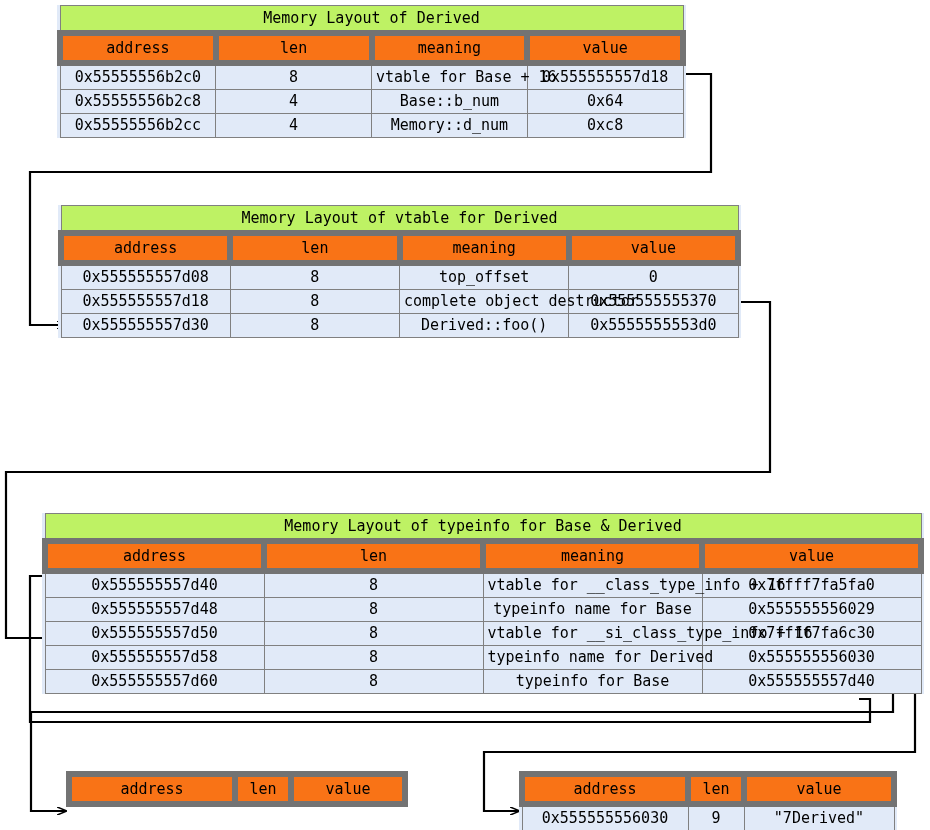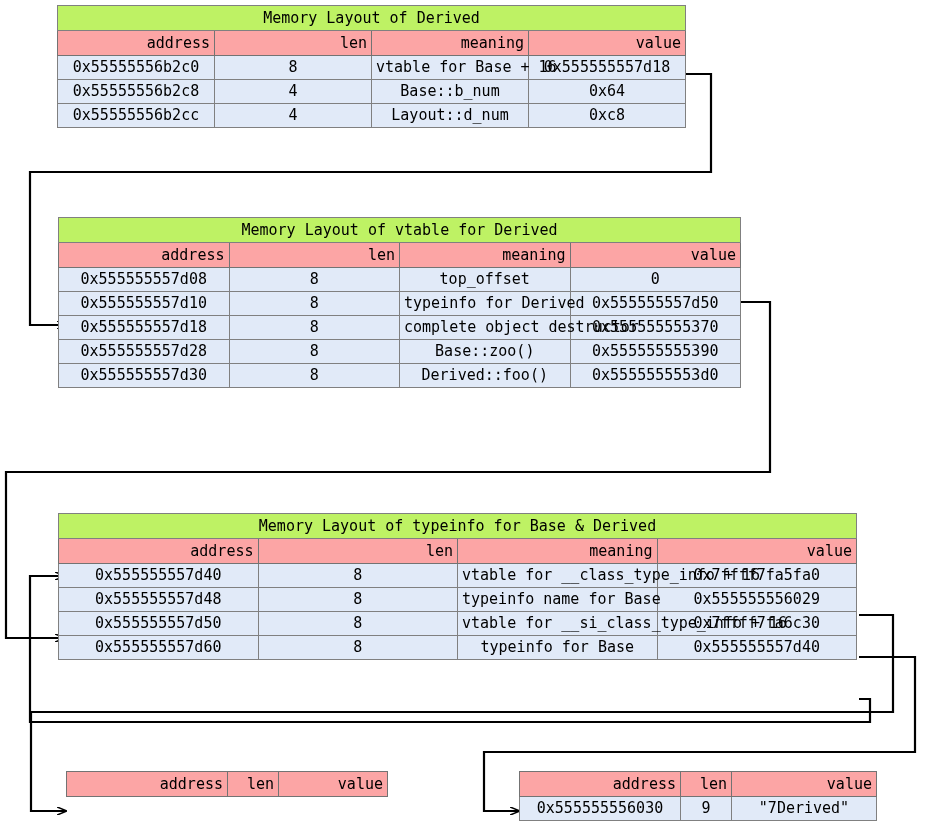--- a/index.html
+++ b/index.html
@@ -31,24 +31,23 @@
     font-weight:normal;
     white-space:nowrap;
     font-family:"DejaVu Sans Mono","Liberation Mono",monospace;
   }
   table.mem tr.title td{
     background:#bef264;
     border:1px solid #808080;
     height:24px;
   }
   table.mem tr.cols td{
-    background:#fca5a5;
-    border:1px solid #737373;
+    background:#f97316;
+    border:6px solid #737373;
     height:24px;
-    text-align:right;
   }
   table.mem tr.data td{
     background:#e1eaf8;
   }
   .c-addr{width:168px;}
   .c-len{width:44px;}
   .c-mean{}
   .c-val{}
   .s-addr{width:152px;}
   .s-len{width:42px;}
@@ -98,71 +97,59 @@
     </tr>
     <tr class="data">
       <td>0x55555556b2c8</td>
       <td>4</td>
       <td>Base::b_num</td>
       <td>0x64</td>
     </tr>
     <tr class="data">
       <td>0x55555556b2cc</td>
       <td>4</td>
-      <td>Layout::d_num</td>
+      <td>Memory::d_num</td>
       <td>0xc8</td>
     </tr>
   </tbody>
     </table>
 
-  <table class="mem" style="left:58px;top:205px;width:683px;margin-top:12px;">
+  <table class="mem" style="left:58px;top:205px;width:683px;">
     <tbody>
         <tr class="title">
       <td colspan="4">Memory Layout of vtable for Derived</td>
     </tr>
     <tr class="cols">
       <td class="c-addr">address</td>
       <td class="c-len">len</td>
       <td class="c-mean" style="width:294px">meaning</td>
       <td class="c-val">value</td>
     </tr>
     <tr class="data">
       <td>0x555555557d08</td>
       <td>8</td>
       <td>top_offset</td>
       <td>0</td>
     </tr>
     <tr class="data">
-      <td>0x555555557d10</td>
-      <td>8</td>
-      <td>typeinfo for Derived</td>
-      <td>0x555555557d50</td>
-    </tr>
-    <tr class="data">
       <td>0x555555557d18</td>
       <td>8</td>
       <td>complete object destructor</td>
       <td>0x555555555370</td>
     </tr>
     <tr class="data">
-      <td>0x555555557d28</td>
-      <td>8</td>
-      <td>Base::zoo()</td>
-      <td>0x555555555390</td>
-    </tr>
-    <tr class="data">
       <td>0x555555557d30</td>
       <td>8</td>
       <td>Derived::foo()</td>
       <td>0x5555555553d0</td>
     </tr>
   </tbody>
     </table>
 
-  <table class="mem" style="left:58px;top:513px;width:799px;padding-left:48px;">
+  <table class="mem" style="left:42px;top:513px;width:882px;padding-left:48px;">
     <tbody>
         <tr class="title">
       <td colspan="4">Memory Layout of typeinfo for Base &amp; Derived</td>
     </tr>
     <tr class="cols">
       <td class="c-addr">address</td>
       <td class="c-len">len</td>
       <td class="c-mean" style="width:410px">meaning</td>
       <td class="c-val">value</td>
     </tr>
@@ -178,20 +165,26 @@
       <td>typeinfo name for Base</td>
       <td>0x555555556029</td>
     </tr>
     <tr class="data">
       <td>0x555555557d50</td>
       <td>8</td>
       <td>vtable for __si_class_type_info + 16</td>
       <td>0x7ffff7fa6c30</td>
     </tr>
     <tr class="data">
+      <td>0x555555557d58</td>
+      <td>8</td>
+      <td>typeinfo name for Derived</td>
+      <td>0x555555556030</td>
+    </tr>
+    <tr class="data">
       <td>0x555555557d60</td>
       <td>8</td>
       <td>typeinfo for Base</td>
       <td>0x555555557d40</td>
     </tr>
   </tbody>
     </table>
 
   <table class="mem" style="left:66px;top:771px;width:298px;">
     <tbody>

